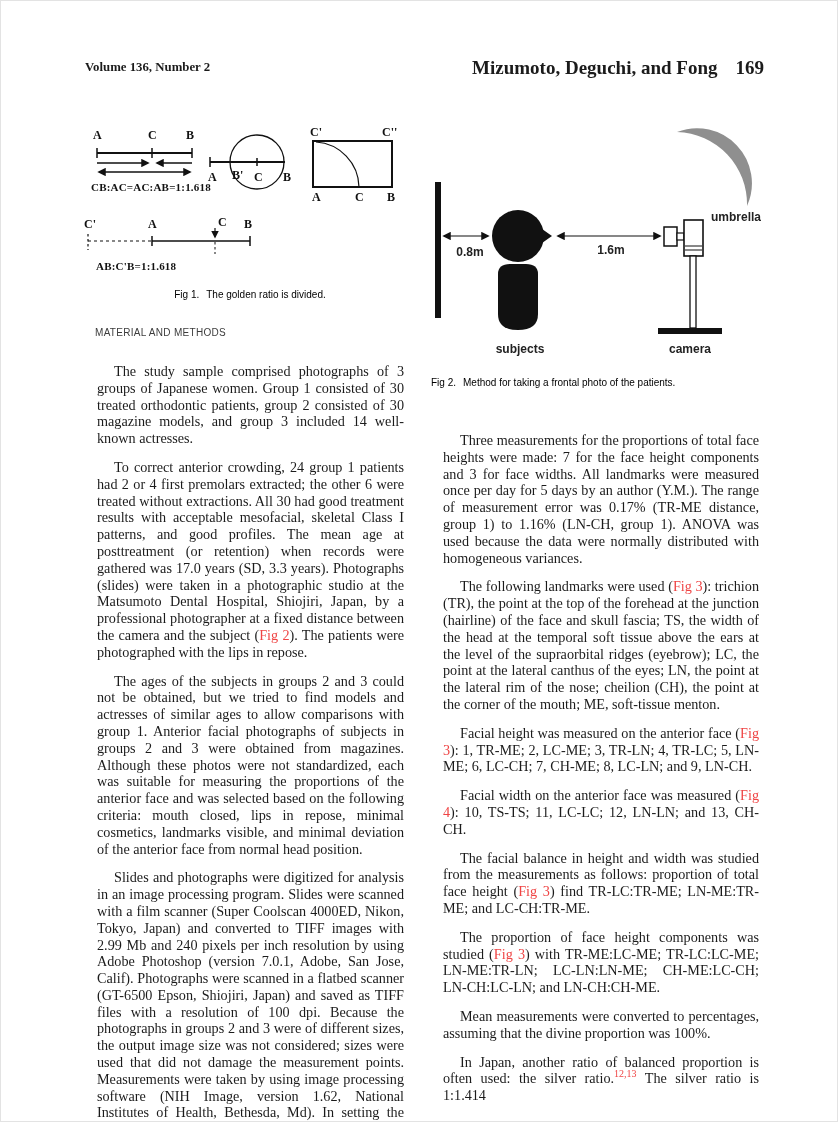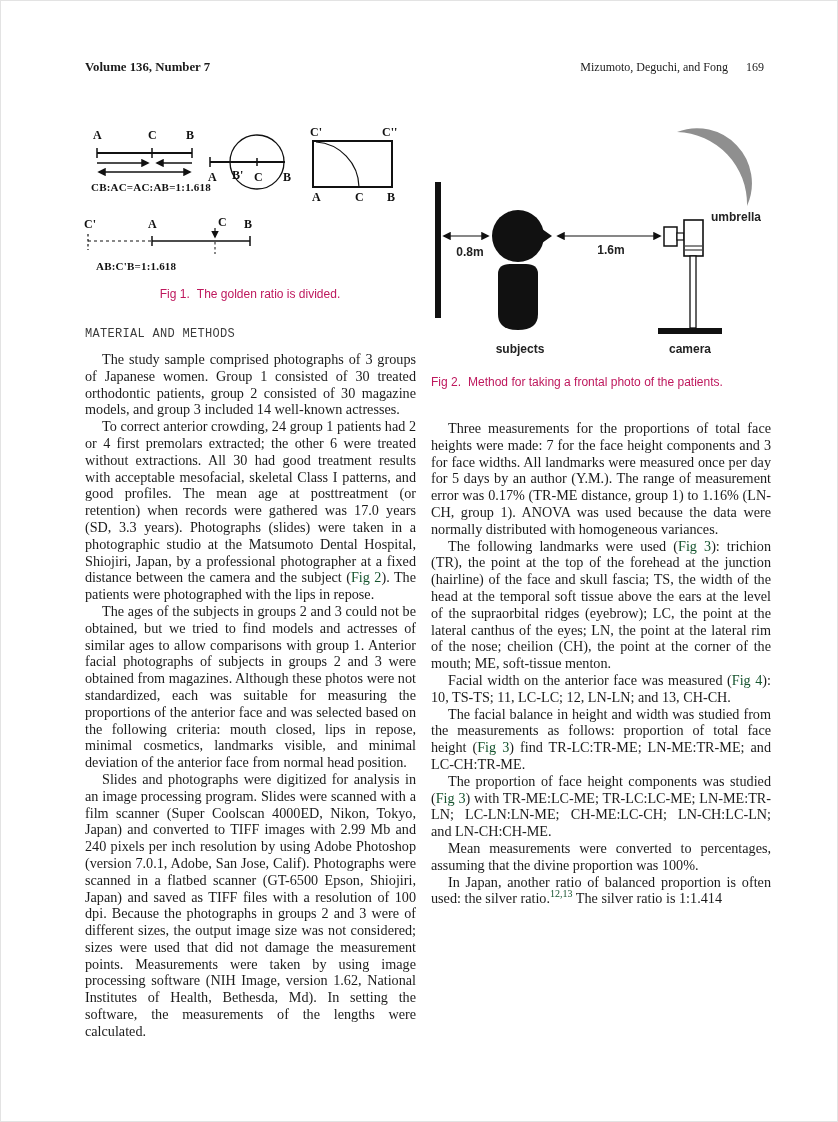--- a/index.html
+++ b/index.html
@@ -6,55 +6,55 @@
   .page {
     position:relative; width:838px; height:1122px; margin:0 auto;
     background:#ffffff; box-shadow: inset 0 0 0 1px #e3e3e3;
     font-family:"Liberation Serif", serif; color:#1b1b1b;
     overflow:hidden;
   }
   
   .hdr-left { position:absolute; left:85px; top:60px; width:430px;
     font-weight:bold; font-size:12.8px; line-height:15.5px; }
   .hdr-right { position:absolute; right:74px; top:60px; text-align:left;
-    font-weight:normal; font-size:12px; line-height:15.5px; white-space:nowrap; }
+    font-weight:bold; font-size:19px; line-height:15.5px; white-space:nowrap; }
   .hdr-right .pageno { margin-left:18px; }
   
   .fig1-wrap { position:absolute; left:82px; top:124px; width:332px; height:158px; }
   .fig2-wrap { position:absolute; left:430px; top:122px; width:340px; height:242px; }
   .caption { position:absolute; font-family:"Liberation Sans", sans-serif;
-    font-size:12px; color:#be185d; line-height:15px; }
+    font-size:10px; color:#000000; line-height:15px; }
   .fig1-cap { left:85px; top:287px; width:330px; text-align:center; }
   .fig2-cap { left:431px; top:375px; width:342px; text-align:left; }
   .caption .cap-label { margin-right:7px; }
   
-  .section-heading { position:absolute; left:85px; top:327px;
-    font-family:Liberation Mono, monospace; font-size:12px;
+  .section-heading { position:absolute; left:95px; top:327px;
+    font-family:Liberation Sans, sans-serif; font-size:10px;
     color:#3c3c3c; letter-spacing:0.3px; }
   
   .col { position:absolute; font-size:14.2px; line-height:16.8px; text-align:justify; }
   .col-left  { left:85px;  top:351px; width:331px; }
   .col-right { left:431px; top:420px; width:340px; }
-  .col p { margin:0; }
+  .col p { margin:12px; }
   .col p.indent { text-indent:17px; }
-  .fig-link { color:#14532d; }
+  .fig-link { color:#ef4444; }
   sup.fig-link { font-size:10px; line-height:0; vertical-align:super; }
   
   .svg-label { font-family:"Liberation Serif", serif; font-size:12px; font-weight:bold; fill:#111; }
   .svg-formula { font-family:"Liberation Serif", serif; font-size:11px; font-weight:bold; fill:#111; letter-spacing:0.2px; }
   .svg-sans { font-family:"Liberation Sans", sans-serif; font-size:12px; font-weight:bold; fill:#222; }
   .stroke { stroke:#111; fill:none; }
 </style>
 </head>
 <body>
 
 <div class="page">
 
   <div class="hdr-left">
-    <div>Volume 136, Number 7</div>
+    <div>Volume 136, Number 2</div>
   </div>
   <div class="hdr-right">
     <span>Mizumoto, Deguchi, and Fong</span><span class="pageno">169</span>
   </div>
 
   <div class="fig1-wrap">
     <svg width="332" height="158" viewBox="0 0 332 158">
       <defs>
         <marker id="ah1" viewBox="0 0 10 10" refX="8" refY="5" markerWidth="6.5" markerHeight="6.5" orient="auto-start-reverse">
           <path d="M0,0 L10,5 L0,10 z" fill="#111"></path>
@@ -162,20 +162,21 @@
 
   <div class="col col-left">
       <p class="indent"><span>The study sample comprised photographs of 3 groups of Japanese women. Group 1 consisted of 30 treated orthodontic patients, group 2 consisted of 30 magazine models, and group 3 included 14 well-known actresses.</span></p>
       <p class="indent"><span>To correct anterior crowding, 24 group 1 patients had 2 or 4 first premolars extracted; the other 6 were treated without extractions. All 30 had good treatment results with acceptable mesofacial, skeletal Class I patterns, and good profiles. The mean age at posttreatment (or retention) when records were gathered was 17.0 years (SD, 3.3 years). Photographs (slides) were taken in a photographic studio at the Matsumoto Dental Hospital, Shiojiri, Japan, by a professional photographer at a fixed distance between the camera and the subject (</span><span class="fig-link">Fig 2</span><span>). The patients were photographed with the lips in repose.</span></p>
       <p class="indent"><span>The ages of the subjects in groups 2 and 3 could not be obtained, but we tried to find models and actresses of similar ages to allow comparisons with group 1. Anterior facial photographs of subjects in groups 2 and 3 were obtained from magazines. Although these photos were not standardized, each was suitable for measuring the proportions of the anterior face and was selected based on the following criteria: mouth closed, lips in repose, minimal cosmetics, landmarks visible, and minimal deviation of the anterior face from normal head position.</span></p>
       <p class="indent"><span>Slides and photographs were digitized for analysis in an image processing program. Slides were scanned with a film scanner (Super Coolscan 4000ED, Nikon, Tokyo, Japan) and converted to TIFF images with 2.99 Mb and 240 pixels per inch resolution by using Adobe Photoshop (version 7.0.1, Adobe, San Jose, Calif). Photographs were scanned in a flatbed scanner (GT-6500 Epson, Shiojiri, Japan) and saved as TIFF files with a resolution of 100 dpi. Because the photographs in groups 2 and 3 were of different sizes, the output image size was not considered; sizes were used that did not damage the measurement points. Measurements were taken by using image processing software (NIH Image, version 1.62, National Institutes of Health, Bethesda, Md). In setting the software, the measurements of the lengths were calculated.</span></p>
     </div>
   <div class="col col-right">
       <p class="indent"><span>Three measurements for the proportions of total face heights were made: 7 for the face height components and 3 for face widths. All landmarks were measured once per day for 5 days by an author (Y.M.). The range of measurement error was 0.17% (TR-ME distance, group 1) to 1.16% (LN-CH, group 1). ANOVA was used because the data were normally distributed with homogeneous variances.</span></p>
       <p class="indent"><span>The following landmarks were used (</span><span class="fig-link">Fig 3</span><span>): trichion (TR), the point at the top of the forehead at the junction (hairline) of the face and skull fascia; TS, the width of the head at the temporal soft tissue above the ears at the level of the supraorbital ridges (eyebrow); LC, the point at the lateral canthus of the eyes; LN, the point at the lateral rim of the nose; cheilion (CH), the point at the corner of the mouth; ME, soft-tissue menton.</span></p>
+      <p class="indent"><span>Facial height was measured on the anterior face (</span><span class="fig-link">Fig 3</span><span>): 1, TR-ME; 2, LC-ME; 3, TR-LN; 4, TR-LC; 5, LN-ME; 6, LC-CH; 7, CH-ME; 8, LC-LN; and 9, LN-CH.</span></p>
       <p class="indent"><span>Facial width on the anterior face was measured (</span><span class="fig-link">Fig 4</span><span>): 10, TS-TS; 11, LC-LC; 12, LN-LN; and 13, CH-CH.</span></p>
       <p class="indent"><span>The facial balance in height and width was studied from the measurements as follows: proportion of total face height (</span><span class="fig-link">Fig 3</span><span>) find TR-LC:TR-ME; LN-ME:TR-ME; and LC-CH:TR-ME.</span></p>
       <p class="indent"><span>The proportion of face height components was studied (</span><span class="fig-link">Fig 3</span><span>) with TR-ME:LC-ME; TR-LC:LC-ME; LN-ME:TR-LN; LC-LN:LN-ME; CH-ME:LC-CH; LN-CH:LC-LN; and LN-CH:CH-ME.</span></p>
       <p class="indent"><span>Mean measurements were converted to percentages, assuming that the divine proportion was 100%.</span></p>
       <p class="indent"><span>In Japan, another ratio of balanced proportion is often used: the silver ratio.</span><sup class="fig-link">12,13</sup><span> The silver ratio is 1:1.414</span></p>
     </div>
 
 </div>
 
 </body></html>

